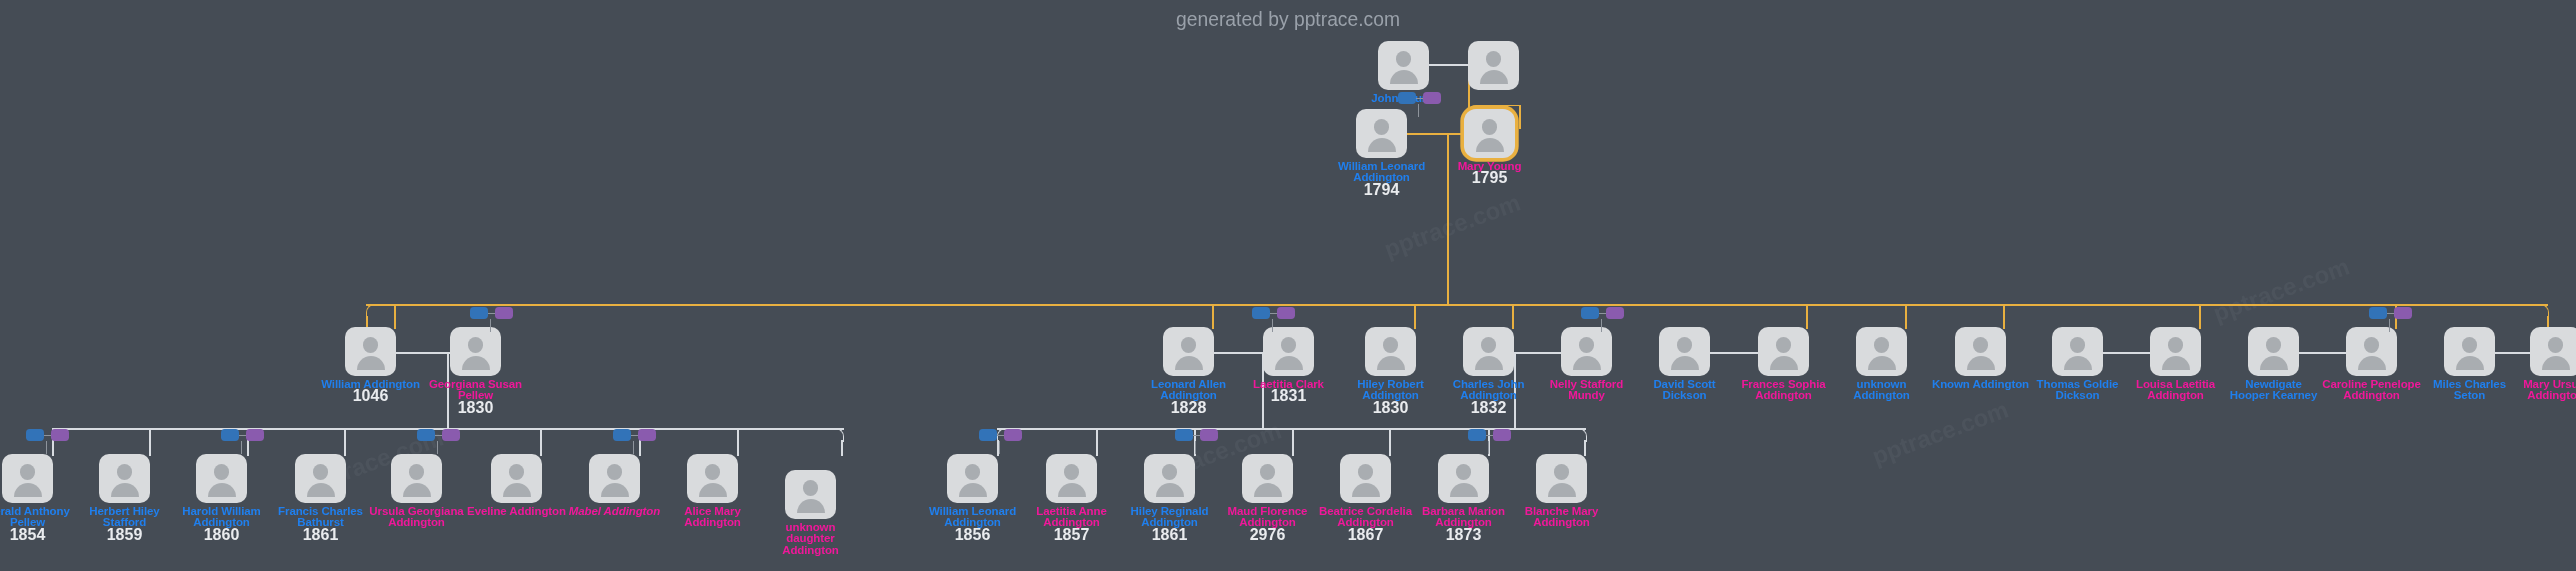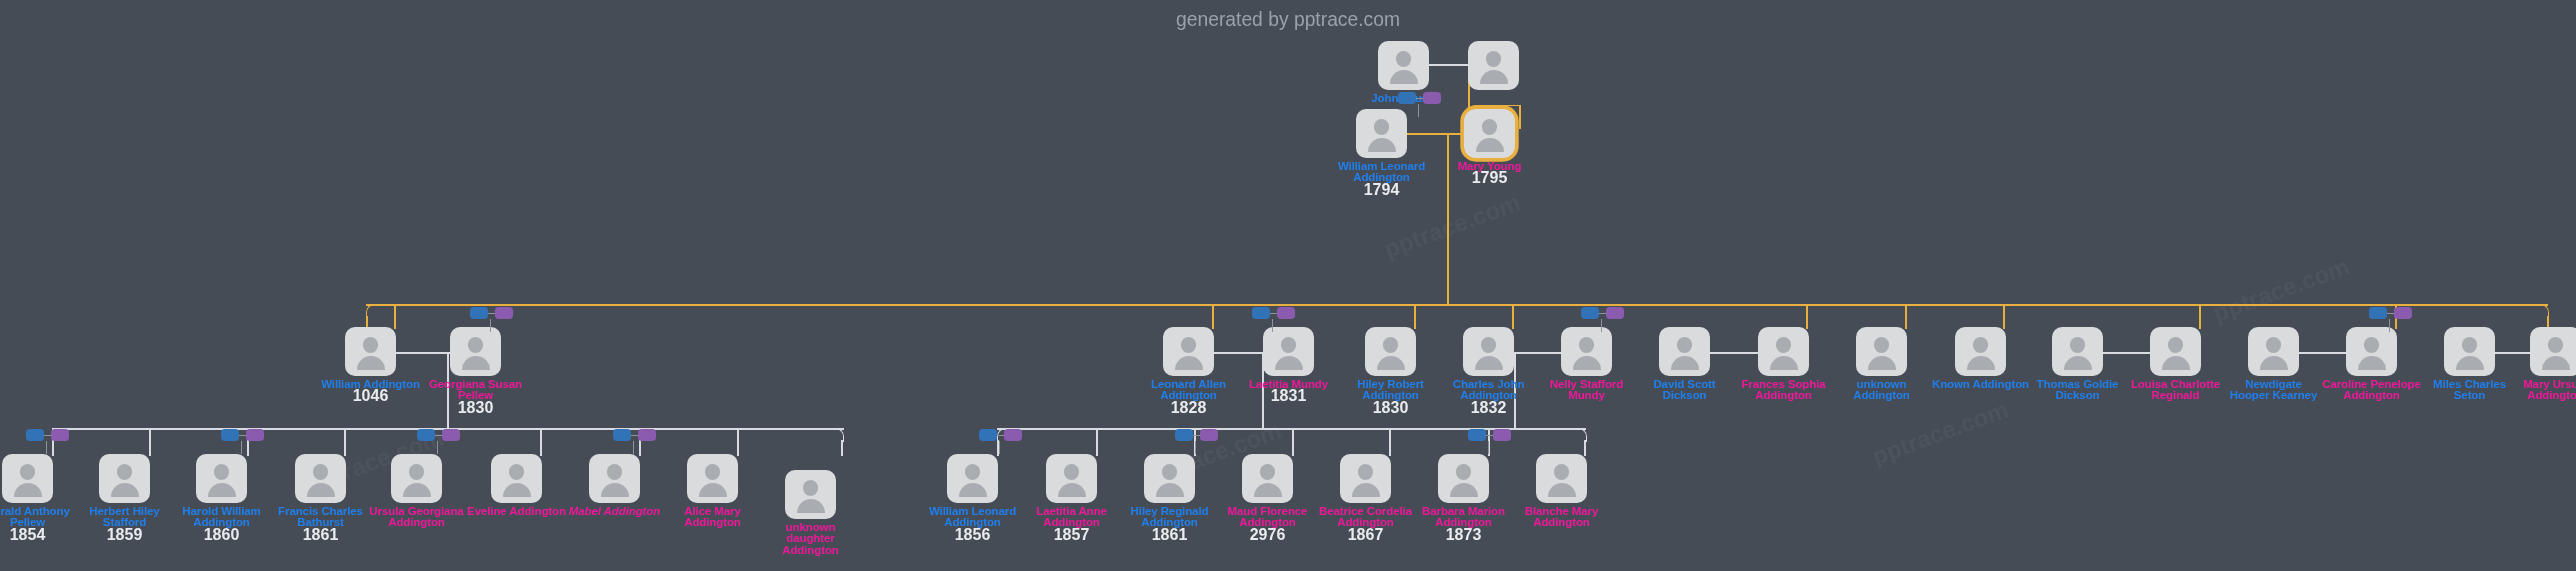--- a/index.html
+++ b/index.html
@@ -181,21 +181,21 @@
           <div class="av-body"></div>
         </div>
         <div class="pname m">Leonard Allen Addington</div>
         <div class="pyear">1828</div>
       </div>
       <div class="person" style="left: 1239px; top: 327px;">
         <div class="avatar">
           <div class="av-head"></div>
           <div class="av-body"></div>
         </div>
-        <div class="pname f">Laetitia Mundy</div>
+        <div class="pname f">Laetitia Clark</div>
         <div class="pyear">1831</div>
       </div>
       <div class="person" style="left: 1341px; top: 327px;">
         <div class="avatar">
           <div class="av-head"></div>
           <div class="av-body"></div>
         </div>
         <div class="pname m">Hiley Robert Addington</div>
         <div class="pyear">1830</div>
       </div>
@@ -247,21 +247,21 @@
           <div class="av-head"></div>
           <div class="av-body"></div>
         </div>
         <div class="pname m">Thomas Goldie Dickson</div>
       </div>
       <div class="person" style="left: 2126px; top: 327px;">
         <div class="avatar">
           <div class="av-head"></div>
           <div class="av-body"></div>
         </div>
-        <div class="pname f">Louisa Charlotte Reginald</div>
+        <div class="pname f">Louisa Laetitia Addington</div>
       </div>
       <div class="person" style="left: 2224px; top: 327px;">
         <div class="avatar">
           <div class="av-head"></div>
           <div class="av-body"></div>
         </div>
         <div class="pname m">Newdigate Hooper Kearney</div>
       </div>
       <div class="person" style="left: 2322px; top: 327px;">
         <div class="avatar">

